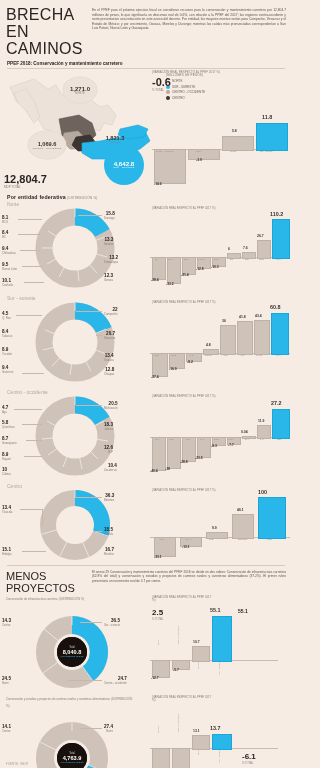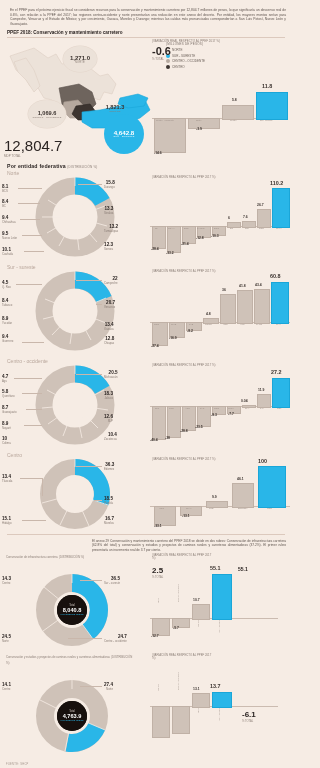--- a/index.html
+++ b/index.html
@@ -24,21 +24,21 @@
   .mapsvg{position:absolute;left:4px;top:2px;}
   .legend{position:absolute;left:166px;top:4px;font-size:3px;color:#6a5f58;}
   .legend .ttl{font-size:3px;letter-spacing:.2px;color:#7d716a;margin-bottom:2px;}
   .legend .row{display:flex;align-items:center;margin-bottom:1.5px;}
   .legend .sw{width:4px;height:4px;margin-right:2px;border-radius:50%;}
   .bubble{position:absolute;background:#ece2d9;border-radius:50%;display:flex;flex-direction:column;
           align-items:center;justify-content:center;text-align:center;box-shadow:0 0 0 .5px #e4d6cb;}
   .bubble .v{font-weight:bold;color:#3b332f;}
   .bubble .n{color:#8a7d75;letter-spacing:.2px;}
   .grand{position:absolute;left:4px;bottom:2px;}
-  .grand .v{font-size:15px;font-weight:normal;color:#2b2422;}
+  .grand .v{font-size:11px;font-weight:bold;color:#2b2422;}
   .grand .n{font-size:3px;color:#8a7d75;}
 
   
   .tr-wrap{position:absolute;left:152px;top:2px;width:138px;height:118px;}
   .tr-cap{font-size:3px;color:#8a7d75;line-height:3.6px;}
   .tr-big{font-size:11px;font-weight:bold;color:#2b2422;line-height:12px;margin-top:1px;}
   .tr-sub{font-size:2.8px;color:#8a7d75;}
 
   
   .sechead{font-size:5.2px;font-weight:bold;color:#2b2422;padding:3px 0 1px 7px;}
@@ -75,20 +75,24 @@
   .ctr .u{font-size:2.2px;color:#29b6e8;line-height:2.6px;}
   .src{position:absolute;left:6px;bottom:2px;font-size:2.6px;color:#a3958c;letter-spacing:.3px;}
   .vert{writing-mode:vertical-rl;transform:rotate(180deg);}
 </style>
 </head>
 <body>
 
 <div class="page">
 
   <div class="hdr">
+    <div class="hdr-title">
+      <div>BRECHA</div>
+      <div>EN CAMINOS</div>
+    </div>
     <div class="hdr-body">En el PPEF para el próximo ejercicio fiscal se consideran recursos para la conservación y mantenimiento carretero por 12,804.7 millones de pesos, lo que significaría un descenso real de 0.6%, con relación a la PPEF del 2017; las regiones centro-occidente y norte presentarían una reducción en este anexo del decreto. Por entidad, los mayores montos serían para Campeche, Veracruz y el Estado de México; y por crecimiento, Oaxaca, Morelos y Durango; mientras las caídas más pronunciadas corresponderían a San Luis Potosí, Nuevo León y Guanajuato.</div>
   </div>
   <div class="subttl">PPEF 2018: Conservación y mantenimiento carretero</div>
   <div class="rule"></div>
 
   <div class="mapblock">
     <svg class="mapsvg" width="150" height="112" viewBox="0 0 150 112">
       <path d="M6,16 L30,8 L44,18 L52,14 L58,24 L70,22 L76,30 L86,28 L96,36 L104,34 L112,44
                L108,54 L100,52 L96,60 L88,58 L84,66 L74,64 L66,74 L56,70 L48,60 L40,58 L34,48
                L26,46 L20,36 L12,30 Z" fill="#ece2d9" stroke="#ddcec3" stroke-width=".6"></path>
@@ -490,20 +494,22 @@
 
       <div class="bar hl" style="left:108px;top:8px;width:26px;height:40px;"></div>
       <div class="bval big" style="left:108px;top:0px;">100</div>
       <div class="btick" style="left:117px;top:49px;">MOR</div>
     </div>
   </div>
 
   <div class="rule" style="margin-top:2px;"></div>
   <div style="display:flex;padding:4px 6px 0 6px;">
     <div class="mp-title" style="width:82px;flex:0 0 82px;">
+      <div>MENOS</div>
+      <div>PROYECTOS</div>
     </div>
     <div class="mp-body" style="flex:1;padding-left:4px;">El anexo 29 Conservación y mantenimiento carretero del PPEF 2018 se divide en dos rubros: Conservación de infraestructura carretera (62.8% del total) y conservación y estudios y proyectos de caminos rurales y carreteras alimentadoras (37.2%). El primer rubro presentaría un incremento real de 3.7 por ciento.</div>
   </div>
 
   <div style="position:relative;height:100px;">
     <div class="mp-sub" style="position:absolute;left:6px;top:2px;width:130px;">
       <span>Conservación de infraestructura carretera</span> <span>(DISTRIBUCIÓN %)</span>
     </div>
 
     <div style="position:absolute;left:0px;top:18px;width:150px;height:82px;">

